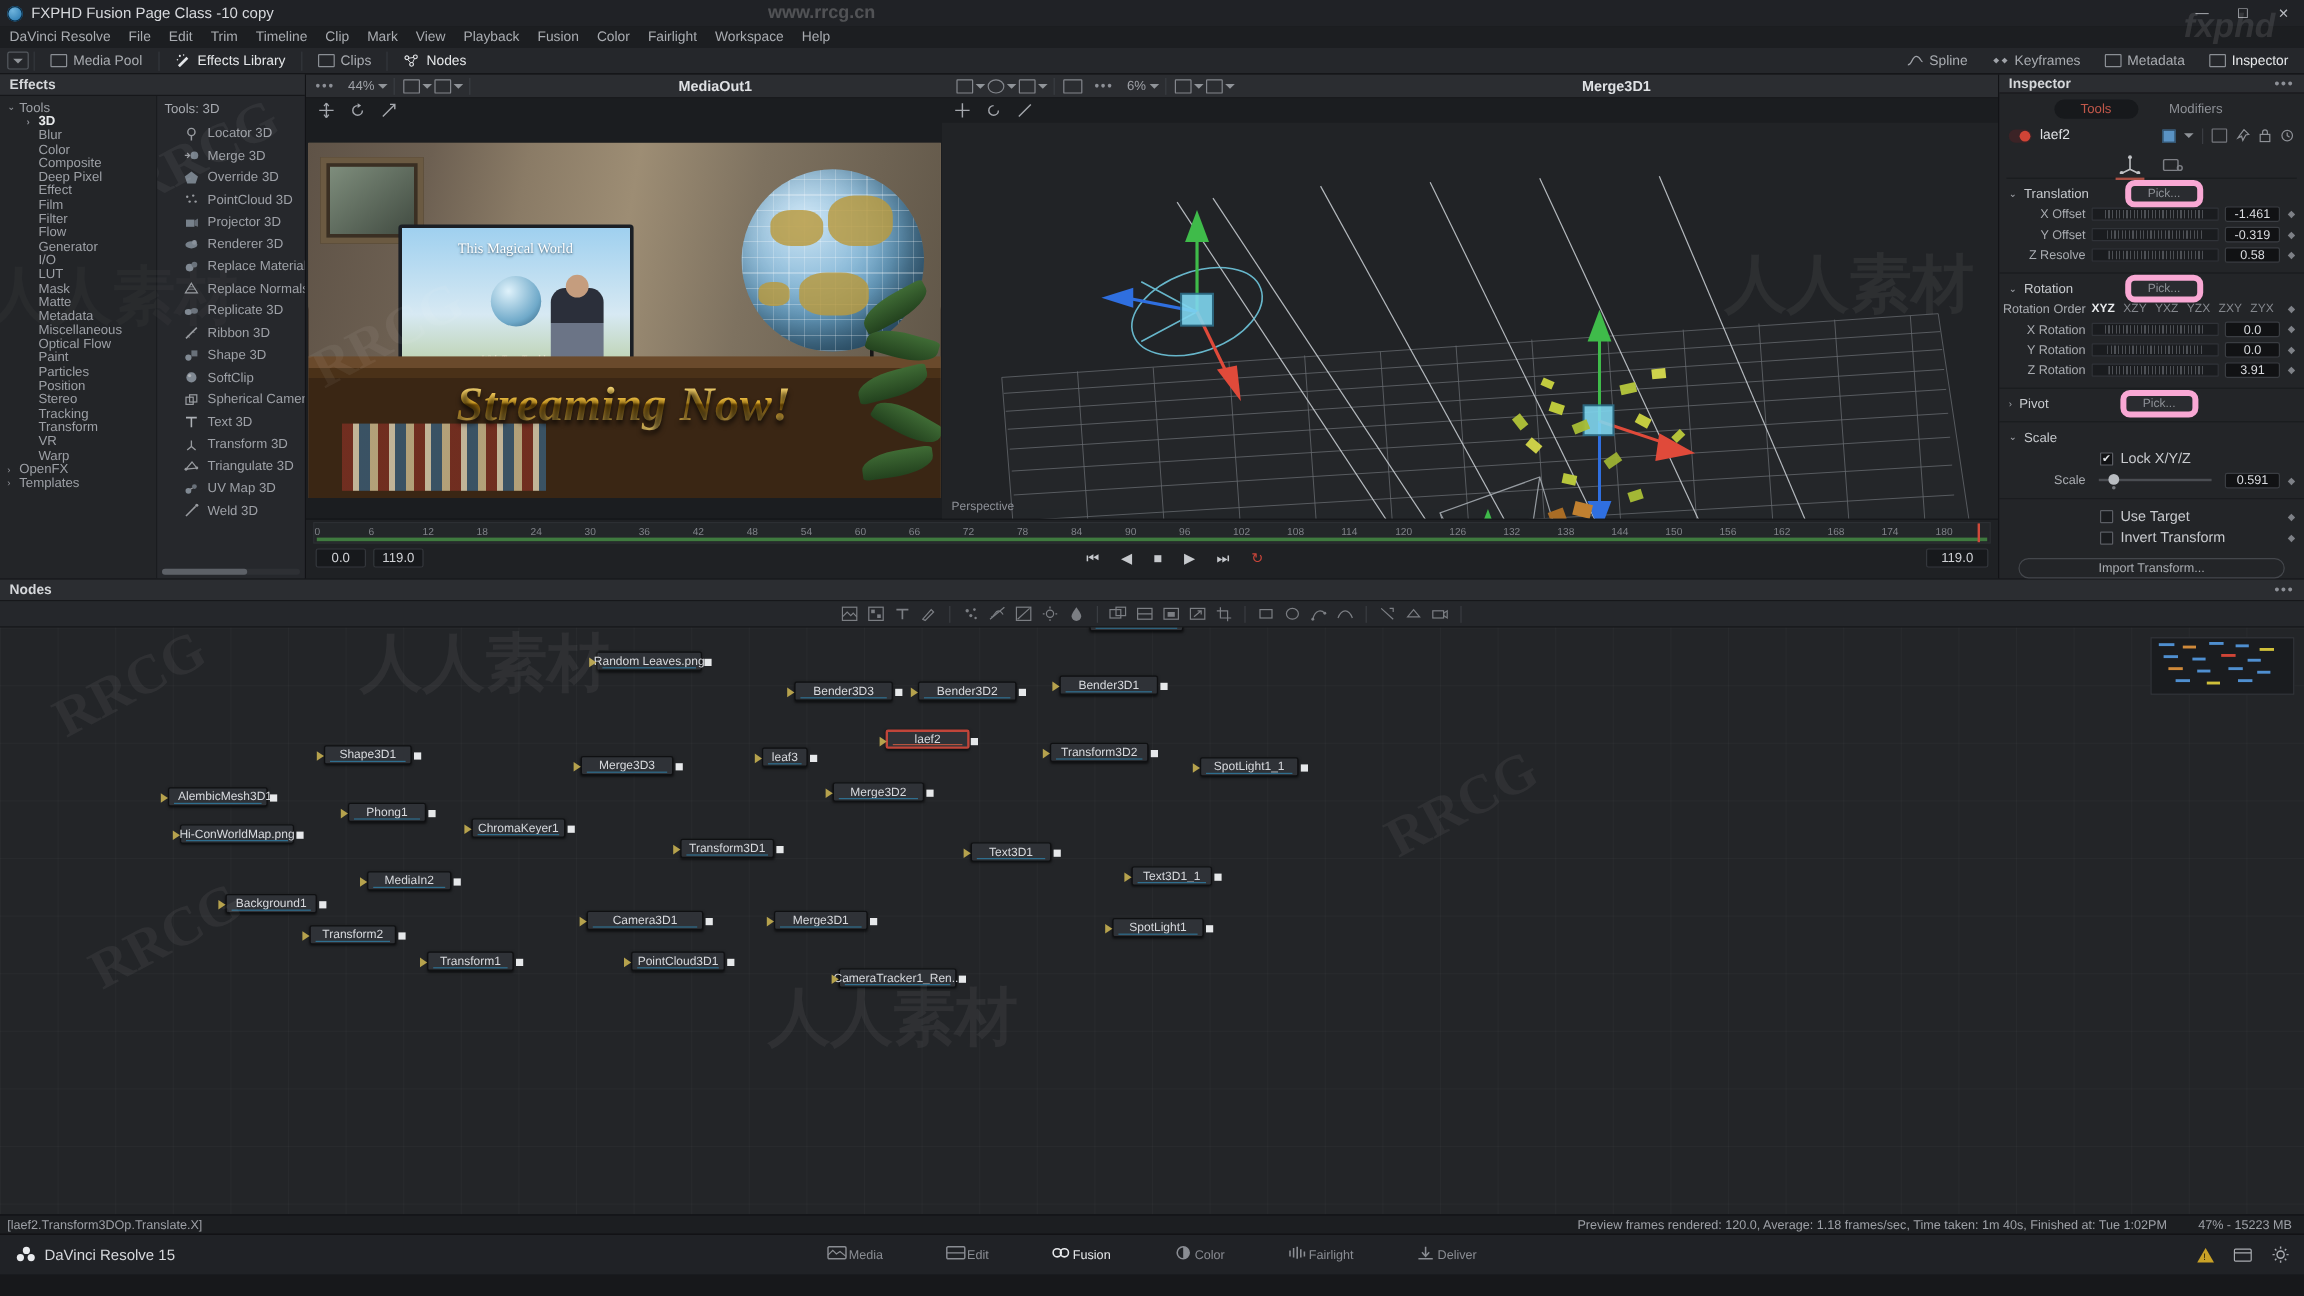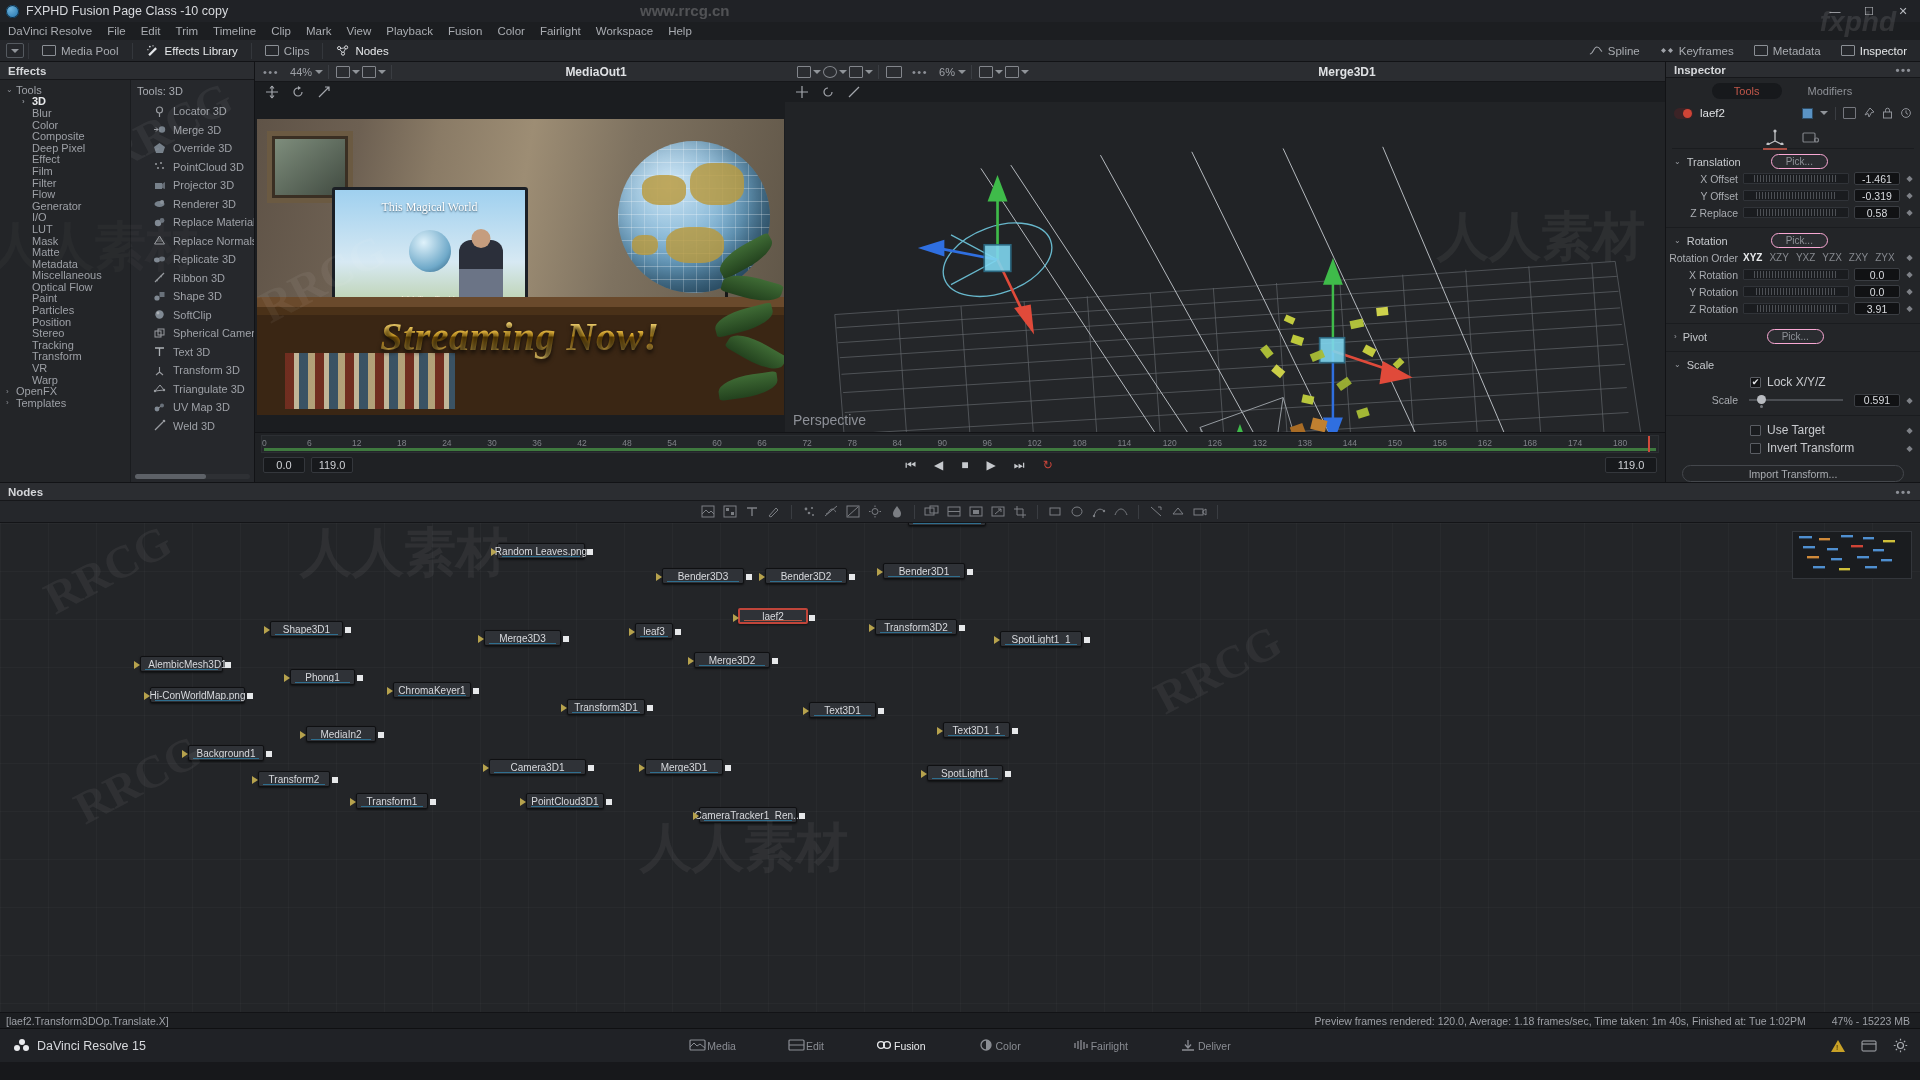--- a/index.html
+++ b/index.html
@@ -76,21 +76,21 @@
   .vt-zoom { font-size:11px; color:#9ea1a7; padding:0 3px; }
   .vt-ico { width:14px; height:12px; border:1px solid #83868c; border-radius:1px;
     margin:0 2px; position:relative;}
   .vt-title { flex:1; text-align:center; font-size:12px; font-weight:bold; color:#dfe1e4;}
   #viewer-split { flex:1; display:flex; }
   .viewer { flex:1; display:flex; flex-direction:column; position:relative;
     background:#1b1d20; }
   .v-toolrow { height:20px; display:flex; align-items:center; padding-left:10px; gap:12px;}
   .v-canvas { flex:1; position:relative; overflow:hidden; display:flex;
     align-items:center; justify-content:center;}
-  .v-label { position:absolute; left:8px; bottom:4px; font-size:14px; color:#8d9097;}
+  .v-label { position:absolute; left:8px; bottom:4px; font-size:10px; color:#8d9097;}
 
   
   #img1 { width:527px; height:296px; position:relative; overflow:hidden;
     background:linear-gradient(#8e7a63 0%, #7d6a55 46%, #4a3526 47%, #2a1c12 100%); }
   .room-wall{position:absolute;inset:0;background:
     linear-gradient(100deg,#5f5347 0%,#6d6052 18%,#8a7b66 32%,#9d8d74 48%,#7e7260 66%,#5e5446 100%);}
   .frame1{position:absolute;left:10px;top:12px;width:86px;height:72px;
     background:#3a2f23;border:5px solid #6b5a42;}
   .frame1 i{position:absolute;inset:3px;background:linear-gradient(140deg,#7e8d7c,#414b41);}
   .tv{position:absolute;left:75px;top:68px;width:196px;height:126px;
@@ -181,21 +181,21 @@
   .swatch{width:11px;height:11px;background:#5a93c4;border:1px solid #2d4c66;}
   #ctrl-tabs { height:26px; display:flex; align-items:center; justify-content:center;
     gap:16px; border-bottom:1px solid #1a1c1f; margin:2px 6px 0 6px;}
   .ctab { width:20px;height:16px;position:relative;opacity:.85;}
   .ctab.on:after{content:'';position:absolute;left:-2px;right:-2px;bottom:-5px;
     height:2px;background:#c0574a;}
   .sect { border-bottom:1px solid #1a1c1f; padding:4px 0 6px 0;}
   .sect-hdr { height:17px; display:flex; align-items:center; gap:6px; padding-left:8px;}
   .sect-hdr .arw { font-size:8px; color:#9a9da3;}
   .sect-hdr .nm { font-size:11px; color:#c6c9cd; width:78px;}
-  .pickbtn { border:1px solid #f9a8d4; border-radius:8px; font-size:10px;
+  .pickbtn { border:5px solid #f9a8d4; border-radius:8px; font-size:10px;
     color:#8e9197; padding:1px 14px; background:#2a2c30;}
   .prow { height:17px; display:flex; align-items:center; padding:0 6px 0 0; gap:5px;}
   .plab { width:72px; text-align:right; font-size:10.5px; color:#a9acb1; flex:none;}
   .pslider { flex:1; height:11px; background:#1a1c1f; border:1px solid #303338;
     border-radius:1px; position:relative; overflow:hidden;}
   .pslider .hatch{position:absolute;top:1px;bottom:1px;
     background:repeating-linear-gradient(90deg,#4d5055 0 1px,transparent 1px 3px);}
   .pval { width:46px; height:13px; background:#111214; border:1px solid #3a3d42;
     border-radius:2px; display:flex; align-items:center; justify-content:center;
     font-size:10.5px; color:#dadce0; flex:none;}
@@ -983,21 +983,21 @@
           </div>
           <div class="prow">
             <span class="plab">Y Offset</span>
             <div class="pslider">
               <span class="hatch" style="left:11.2%;right:11.280000000000001%"></span>
             </div>
             <span class="pval">-0.319</span>
             <span class="pkey">◆</span>
           </div>
           <div class="prow">
-            <span class="plab">Z Replace</span>
+            <span class="plab">Z Resolve</span>
             <div class="pslider">
               <span class="hatch" style="left:12.4%;right:10.56%"></span>
             </div>
             <span class="pval">0.58</span>
             <span class="pkey">◆</span>
           </div>
         </div>
         <div class="sect">
           <div class="sect-hdr">
             <span class="arw">⌄</span>

